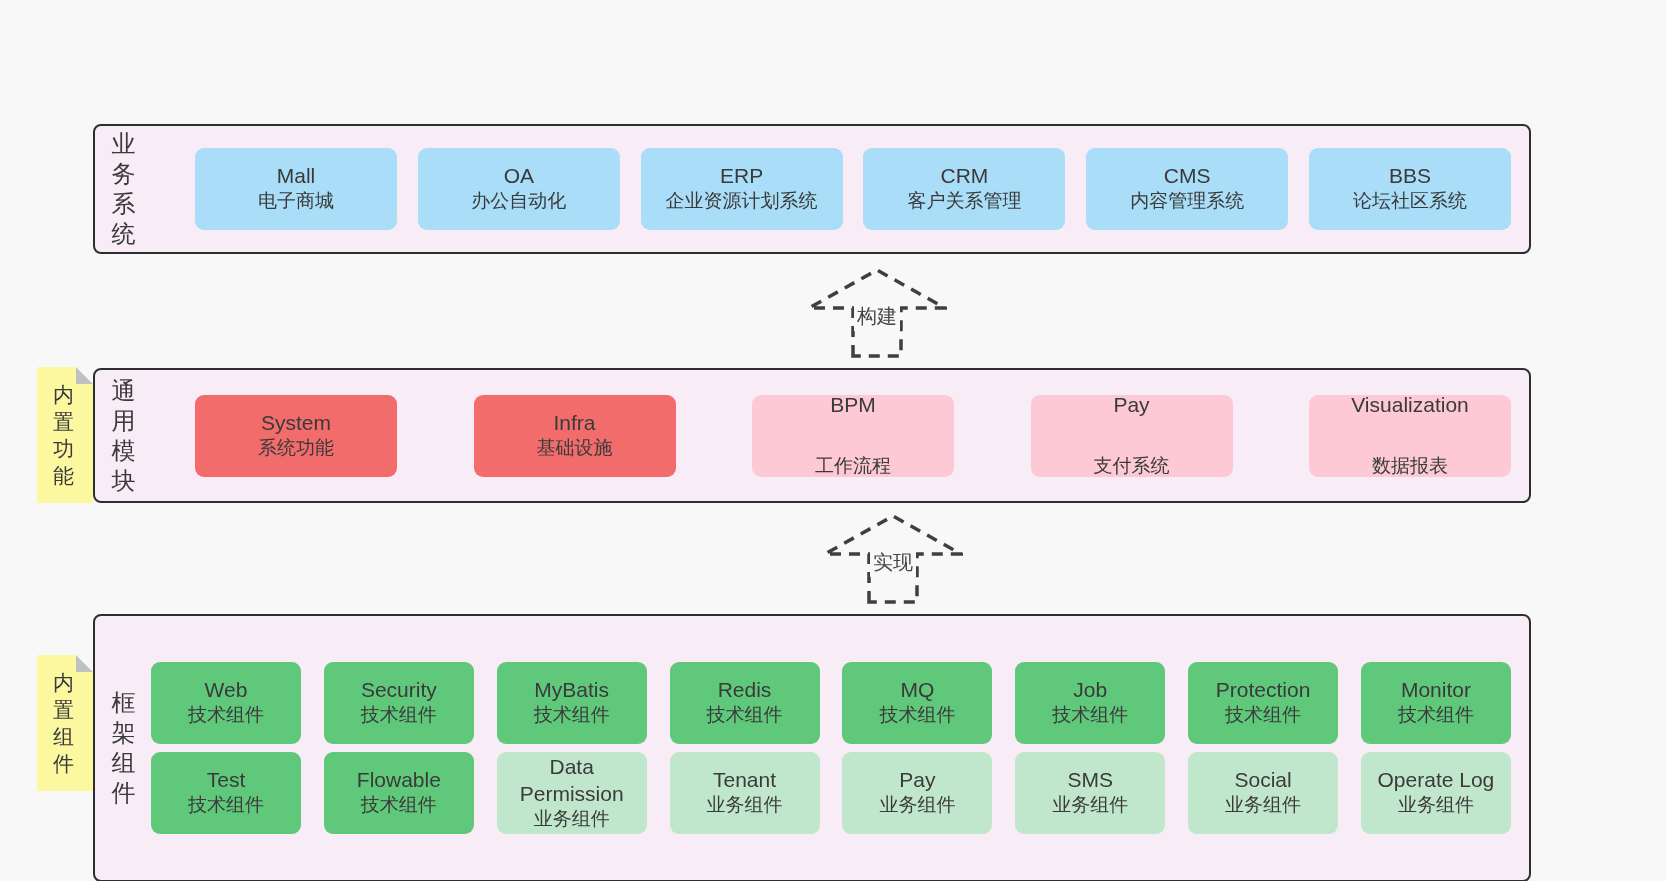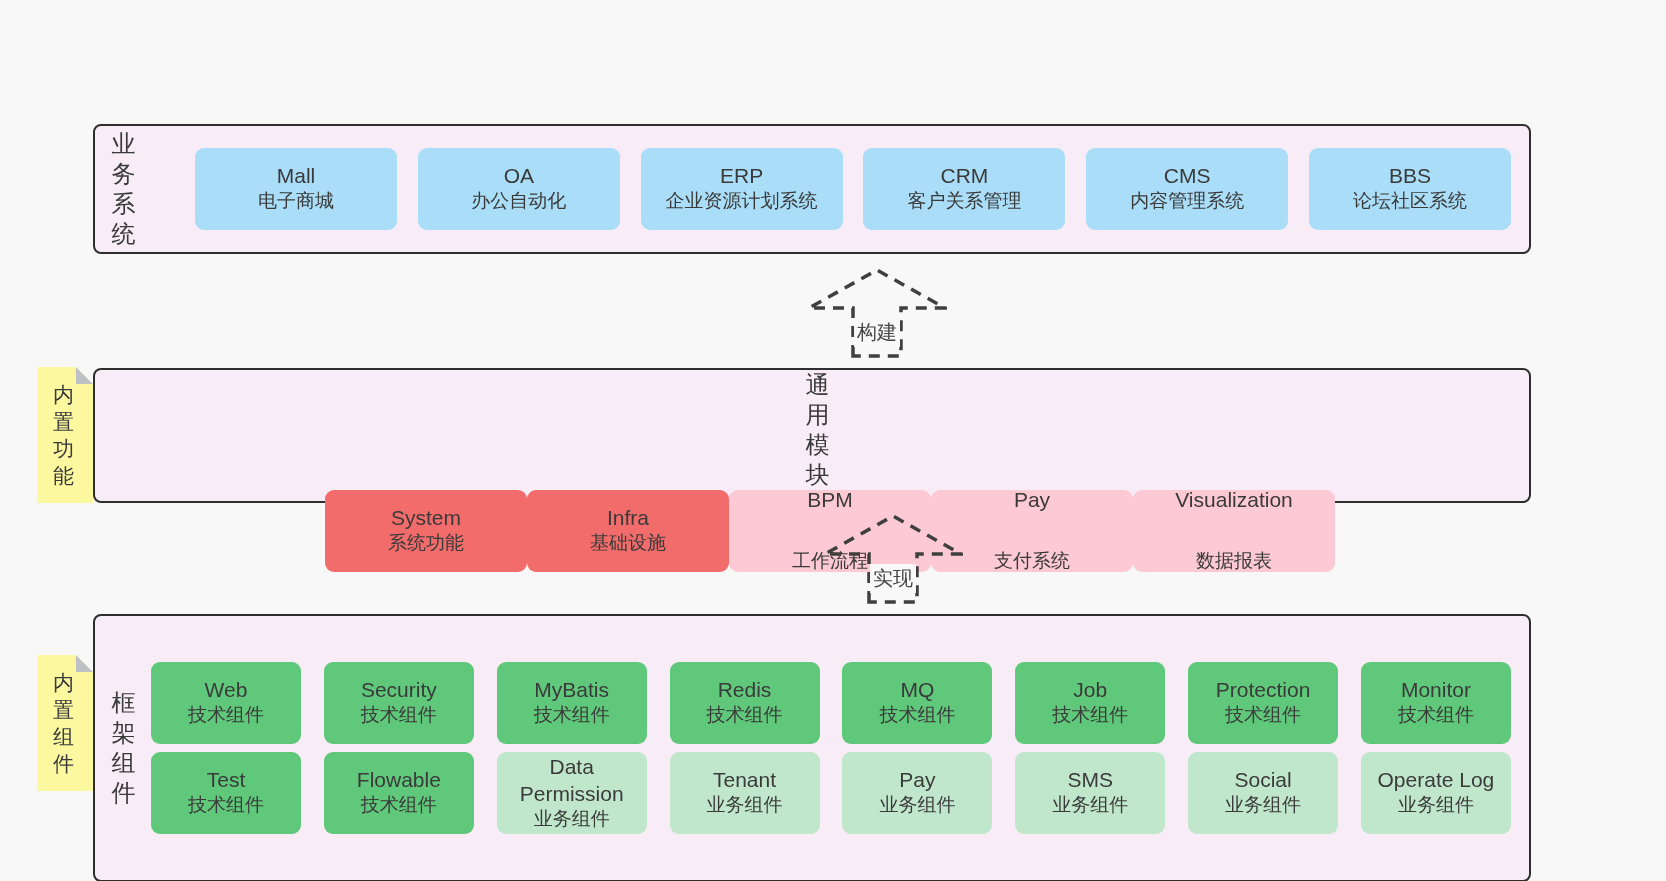--- a/index.html
+++ b/index.html
@@ -49,21 +49,21 @@
     clip-path:polygon(0 0,100% 100%,0 100%);
   }
   .note .note-text{
     margin-top:14px;width:24px;font-size:21px;line-height:27px;
     word-break:break-all;text-align:left;color:#3a3a3a;
   }
   .arrow{position:absolute;width:140px;height:92px;}
   .arrow svg{position:absolute;left:0;top:0;}
   .arrow-label{
     position:absolute;left:50%;top:36px;transform:translateX(-50%);
-    background:#f8f8f8;padding:1px 3px;font-size:20px;color:#474747;white-space:nowrap;margin-top:16px;
+    background:#f8f8f8;padding:1px 3px;font-size:20px;color:#474747;white-space:nowrap;
   }
 </style>
 </head>
 <body>
 
 <div>
 
   <section class="band" style="top:124px;height:130px;">
     <div class="band-label">业务系统</div>
     <div class="band-boxes">
@@ -99,21 +99,21 @@
       <path d="M46 90 V42 H2 L70 4 L138 42 H94 V90 Z" fill="none" stroke="#3f3f3f" stroke-width="3.5" stroke-dasharray="11 8"></path>
     </svg>
     <span class="arrow-label">构建</span>
   </div>
 
   <div class="note" style="top:367px;">
     <div class="fold"></div>
     <div class="note-text">内置功能</div>
   </div>
 
-  <section class="band" style="top:368px;height:135px;flex-direction:column;">
+  <section class="band" style="top:368px;height:135px;">
     <div class="band-label">通用模块</div>
     <div class="band-boxes">
       <div class="box red">
         <div class="name">System</div>
         <div class="desc">系统功能</div>
       </div>
       <div class="box red">
         <div class="name">Infra</div>
         <div class="desc">基础设施</div>
       </div>

